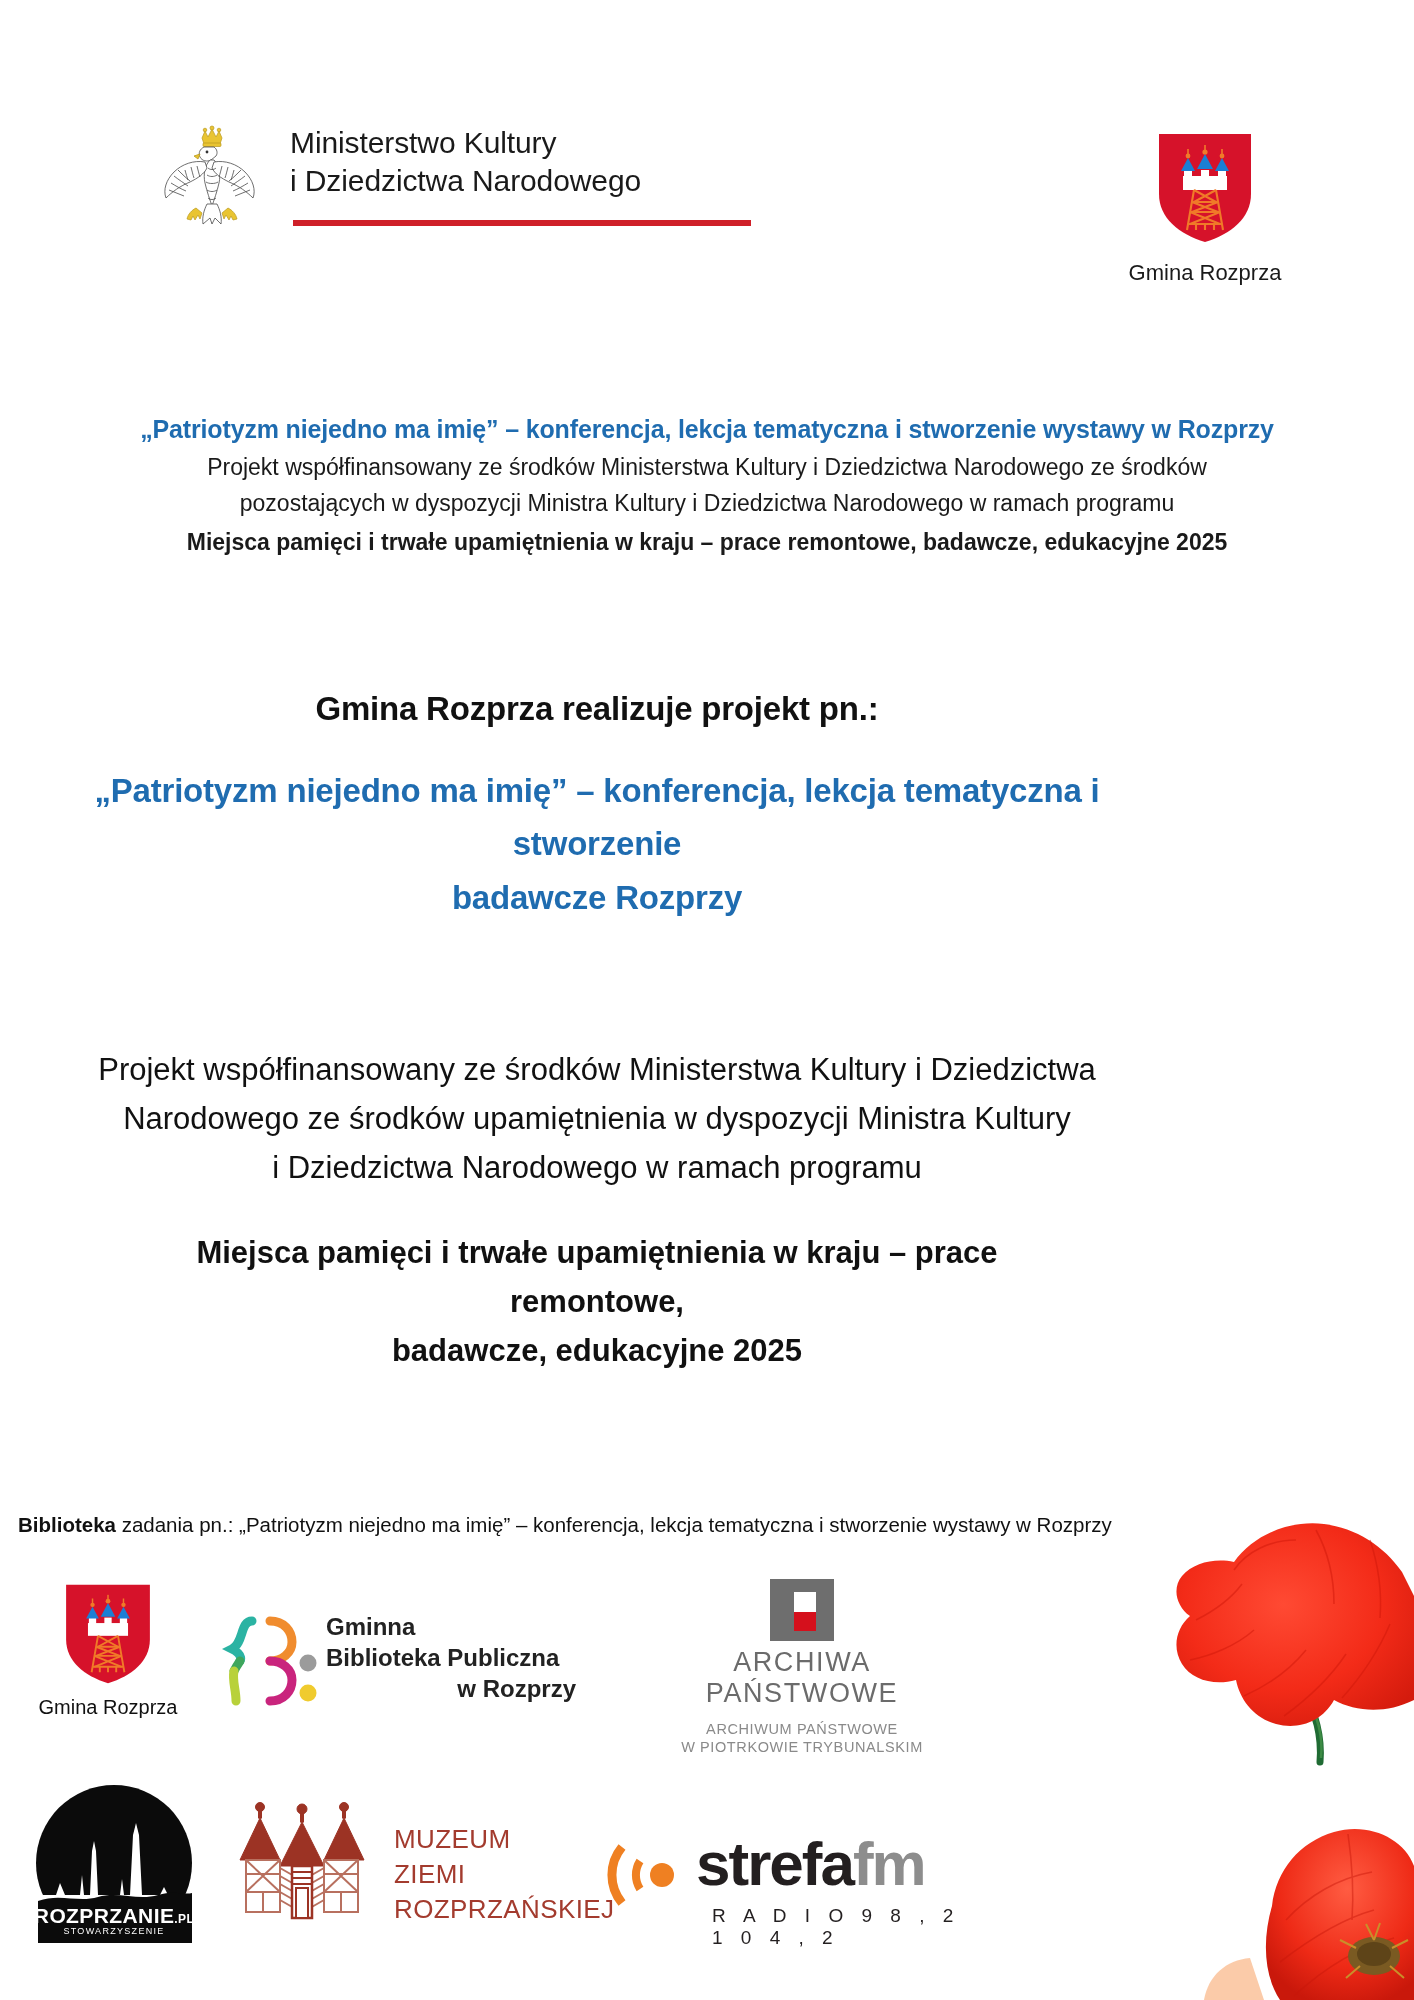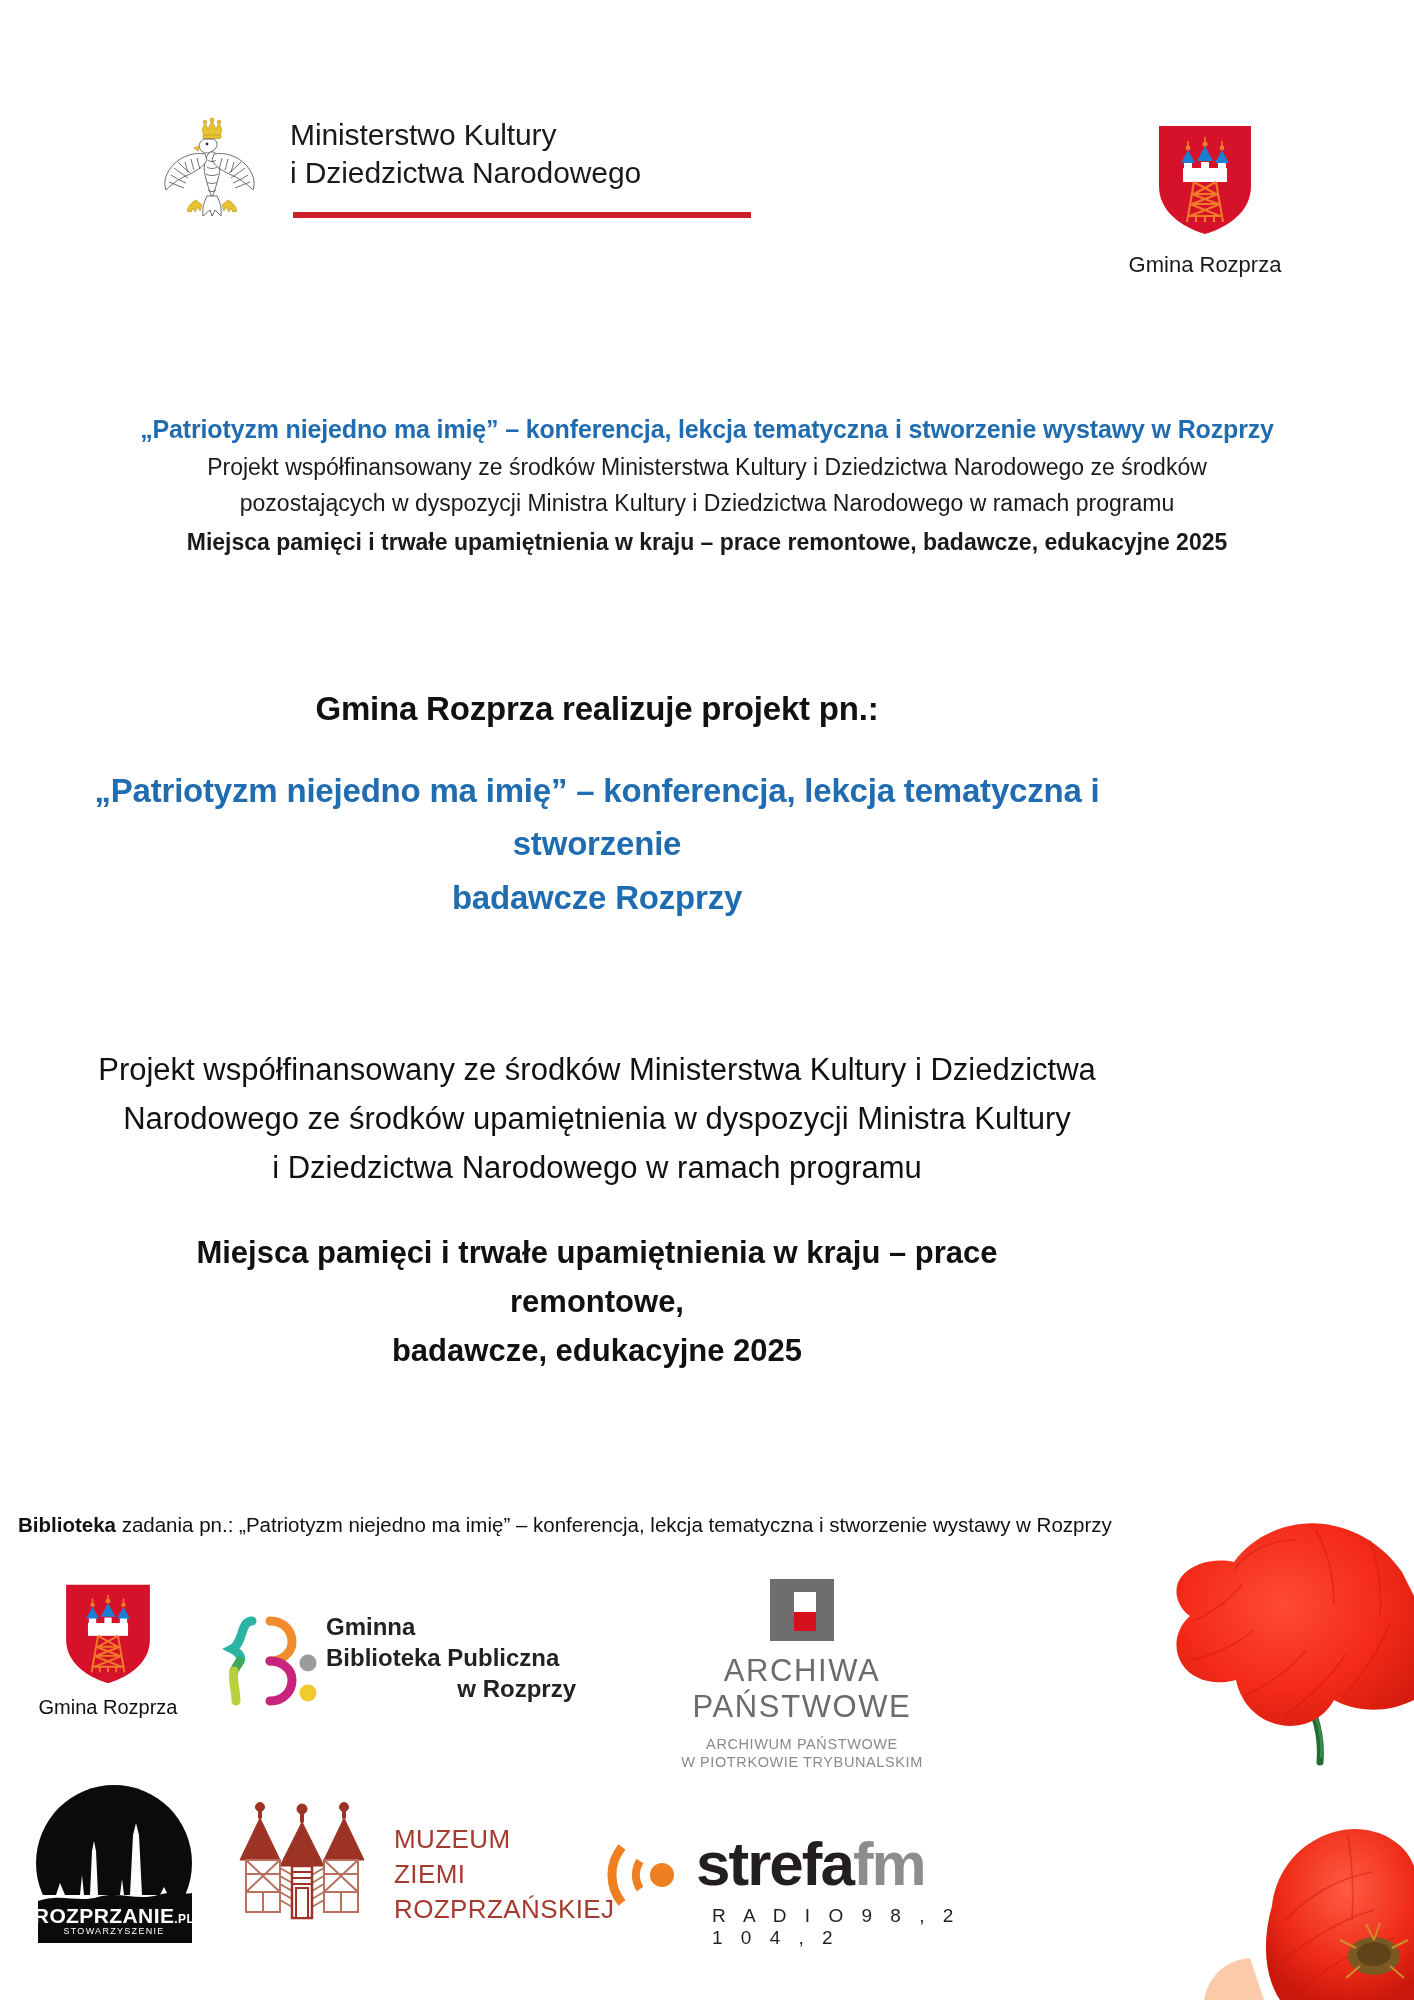--- a/index.html
+++ b/index.html
@@ -7,21 +7,21 @@
     width:1414px;height:2000px;
     background:#ffffff;
     font-family:"Liberation Sans", sans-serif;
     color:#000;
     overflow:hidden;
     position:relative;
   }
   .page{position:relative;width:1414px;height:2000px;}
 
   
-  .header{position:absolute;top:4px;left:0;width:1182px;height:320px;}
+  .header{position:absolute;top:12px;left:0;width:1182px;height:320px;}
 
   .mkidn-logo{position:absolute;left:150px;top:108px;width:620px;height:120px;}
   .eagle{position:absolute;left:0;top:0;width:125px;height:112px;}
   .mkidn-text{position:absolute;left:140px;top:4px;width:470px;}
   .mkidn-line1,.mkidn-line2{
     font-family:"Liberation Sans", sans-serif;
     font-size:30px;color:#1a1a1a;line-height:1.28;
     letter-spacing:-0.1px;font-weight:400;white-space:nowrap;
   }
   .mkidn-rule{position:absolute;left:143px;top:100px;width:458px;height:6px;background:#cf2029;}
@@ -75,21 +75,21 @@
   .logo-gmina .cap{margin-top:11px;font-size:20px;color:#111;white-space:nowrap;}
 
   .logo-biblioteka{position:absolute;left:222px;top:40px;width:340px;height:115px;}
   .bib-mark{position:absolute;left:0;top:4px;width:96px;height:104px;}
   .bib-text{position:absolute;left:104px;top:6px;width:250px;text-align:left;}
   .bib-l{font-size:24px;color:#222;line-height:1.3;font-weight:700;}
   .bib-l.r{text-align:right;}
 
   .logo-archiwa{position:absolute;left:672px;top:14px;width:260px;text-align:center;}
   .arch-mark{width:64px;height:62px;display:block;margin:0 auto;}
-  .arch-t1{margin-top:12px;font-size:31px;color:#6b6b6b;letter-spacing:1.6px;line-height:1.16;}
+  .arch-t1{margin-top:6px;font-size:27px;color:#6b6b6b;letter-spacing:1.6px;line-height:1.16;}
   .arch-t2{margin-top:10px;font-size:14.5px;color:#8a8a8a;letter-spacing:0.6px;line-height:1.25;}
 
   .logo-rozprzanie{position:absolute;left:34px;top:218px;width:160px;height:160px;}
   .logo-muzeum{position:absolute;left:222px;top:235px;width:360px;height:130px;}
   .muz-mark{position:absolute;left:0;top:0;width:160px;height:124px;}
   .muz-text{position:absolute;left:172px;top:22px;font-size:26px;color:#a33b2e;line-height:1.34;letter-spacing:0.4px;text-align:left;}
 
   .logo-strefa{position:absolute;left:600px;top:270px;width:380px;height:110px;}
   .strefa-mark{position:absolute;left:0;top:4px;width:88px;height:72px;}
   .strefa-word{position:absolute;left:96px;top:-2px;font-size:62px;font-weight:700;letter-spacing:-2px;line-height:1;}

